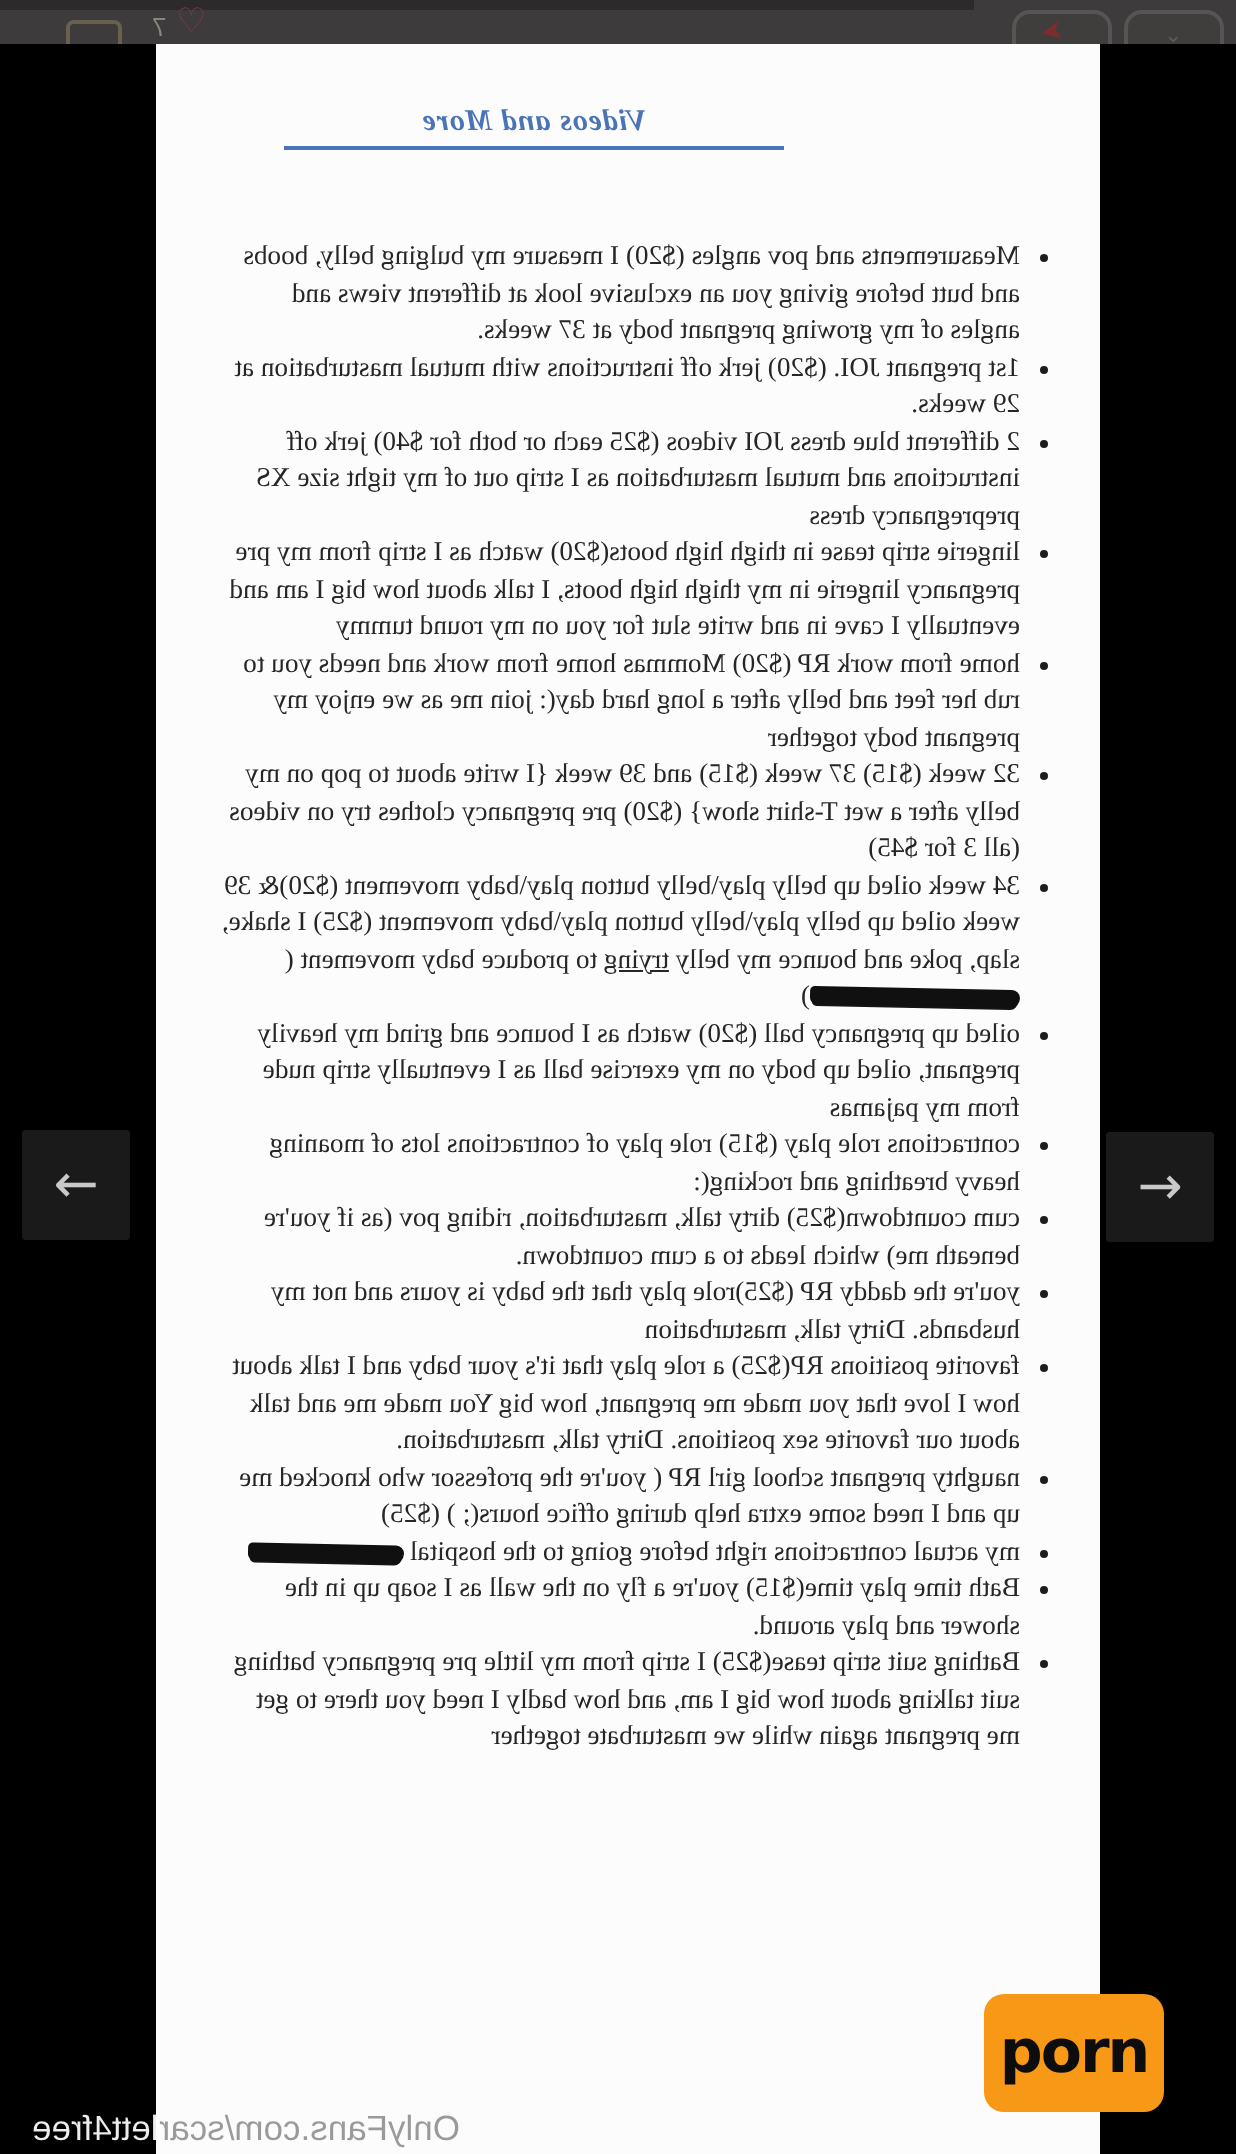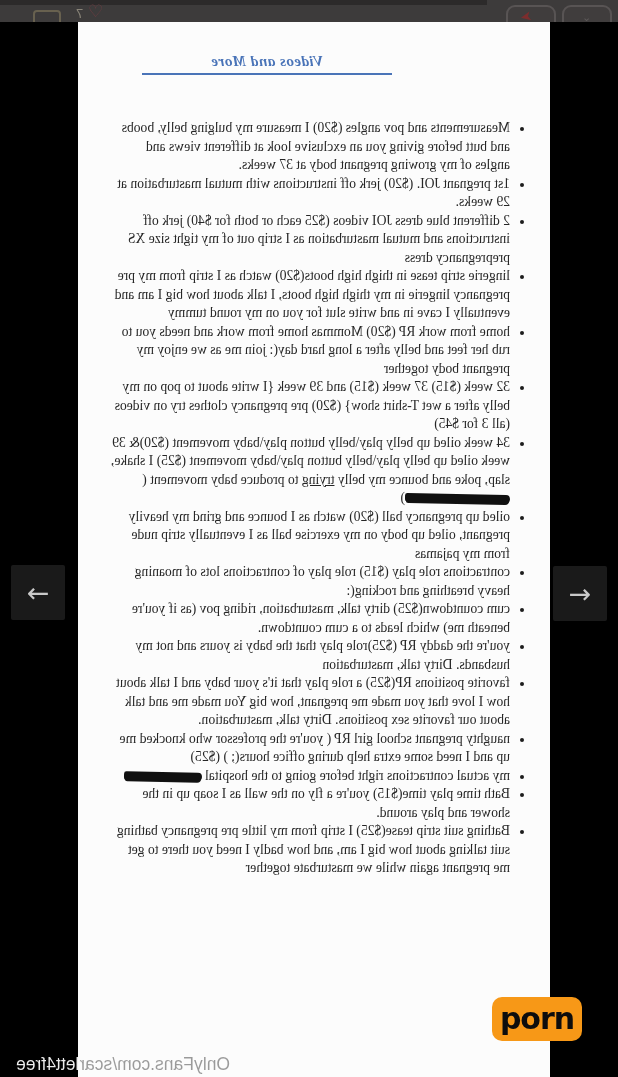--- a/index.html
+++ b/index.html
@@ -39,21 +39,21 @@
               background:linear-gradient(90deg,#9a9a9a 0 150px,#ededed 150px);
               -webkit-background-clip:text;background-clip:text;color:transparent;white-space:nowrap;}
 
   
   .nav-btn{position:absolute;width:54px;height:55px;background:#1a1a1a;border:none;border-radius:2px;
            color:#c9c9c9;font-size:27px;line-height:55px;text-align:center;z-index:10;cursor:pointer;
            font-family:"DejaVu Sans",sans-serif;padding:0;}
   .nav-prev{left:11px;top:565px;}
   .nav-next{left:553px;top:566px;}
 
-  .porn-badge{position:absolute;left:492px;top:997px;width:90px;height:44px;background:#f79817;
+  .porn-badge{position:absolute;left:492px;top:997px;width:90px;height:59px;background:#f79817;
               border-radius:10px;z-index:12;display:flex;align-items:center;justify-content:center;}
   .porn-badge span{font-family:"DejaVu Sans",sans-serif;font-weight:800;font-size:30px;color:#0d0d0d;
                    letter-spacing:-1px;line-height:1;}
 </style>
 </head>
 <body>
 
 <div class="screen">
 
   <div class="toolbar">

